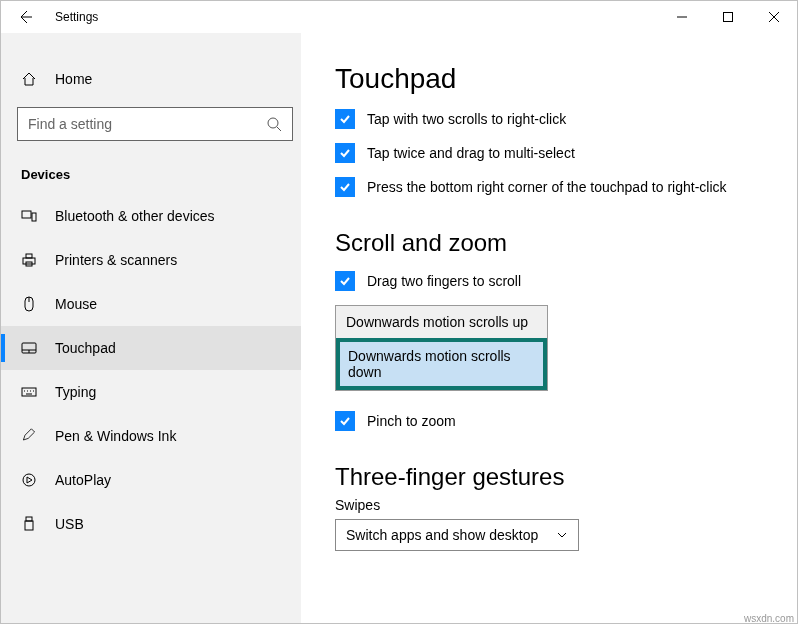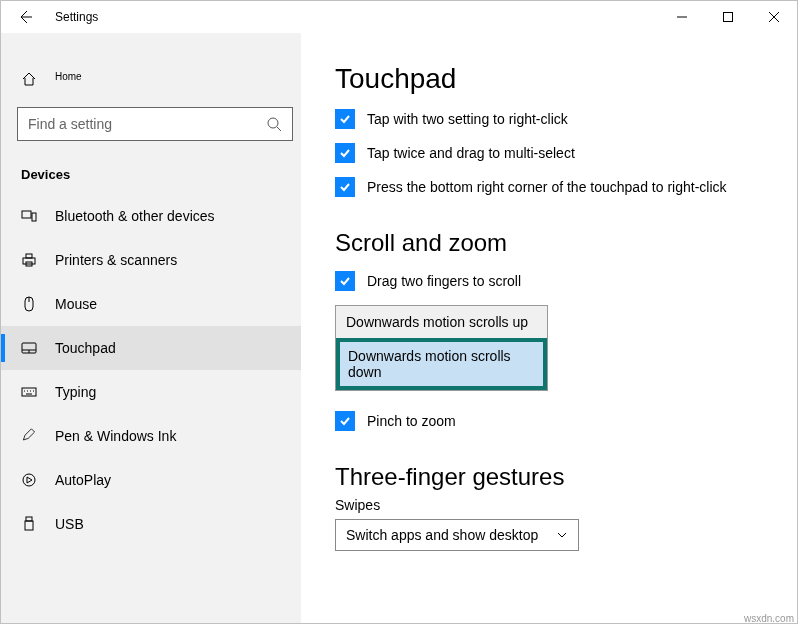--- a/index.html
+++ b/index.html
@@ -6,21 +6,21 @@
     body { width: 800px; height: 626px; background: #fff; overflow: hidden; position: relative; }
     .window { width: 798px; height: 624px; border: 1px solid #c0c0c0; display: flex; flex-direction: column; position: relative; }
     .titlebar { height: 32px; display: flex; align-items: stretch; gap: 30px; }
     .titlebar-left { display: flex; align-items: center; flex: 1; font-size: 12px; }
     .back-btn { width: 48px; display: flex; align-items: center; justify-content: center; }
     .title-text { padding-left: 6px; font-size: 12px; color: #000; }
     .sys-btns { display: flex; }
     .sys-btn { width: 46px; display: flex; align-items: center; justify-content: center; color: #000; }
     .body { flex: 1; display: flex; overflow: hidden; }
     .sidebar { width: 300px; background: #f2f2f2; padding: 0; display: flex; flex-direction: column; border-right: 0; }
-    .home-row { display: flex; align-items: flex-start; padding: 10px 20px 10px 20px; margin-top: 28px; font-size: 10px; }
+    .home-row { display: flex; align-items: center; padding: 10px 20px 10px 20px; margin-top: 28px; font-size: 14px; }
     .home-row svg { margin-right: 18px; }
     .search-wrap { padding: 10px 16px 10px 16px; }
     .search-box { width: 276px; height: 34px; border: 1px solid #666; background: #fff; display: flex; align-items: center; padding: 9px 10px; }
     .search-input { border: none; outline: none; flex: 1; font-size: 14px; color: #666; background: transparent; }
     .search-input::placeholder { color: #666; }
     .section-label { font-size: 13px; font-weight: 600; padding: 16px 20px 12px 20px; }
     .nav-item { display: flex; align-items: center; height: 44px; padding: 0 20px; font-size: 14px; position: relative; }
     .nav-item svg, .nav-item .nav-icon { margin-right: 18px; flex-shrink: 0; }
     .nav-item.selected { background: #e1e1e1; }
     .nav-item.selected::before { content: ""; position: absolute; left: 0; top: 8px; bottom: 8px; width: 4px; background: #0a84ff; }
@@ -159,21 +159,21 @@
 
     <div class="content">
       <div class="page-title">Touchpad</div>
 
       <div class="check-row">
         <div class="checkbox">
             <svg width="12" height="12" viewBox="0 0 12 12">
               <path d="M2 6 L5 9 L10 3" stroke="#fff" stroke-width="2" fill="none"></path>
             </svg>
           </div>
-        <span>Tap with two setting to right-click</span>
+        <span>Tap with two scrolls to right-click</span>
       </div>
       <div class="check-row">
         <div class="checkbox">
             <svg width="12" height="12" viewBox="0 0 12 12">
               <path d="M2 6 L5 9 L10 3" stroke="#fff" stroke-width="2" fill="none"></path>
             </svg>
           </div>
         <span>Tap twice and drag to multi-select</span>
       </div>
       <div class="check-row">

